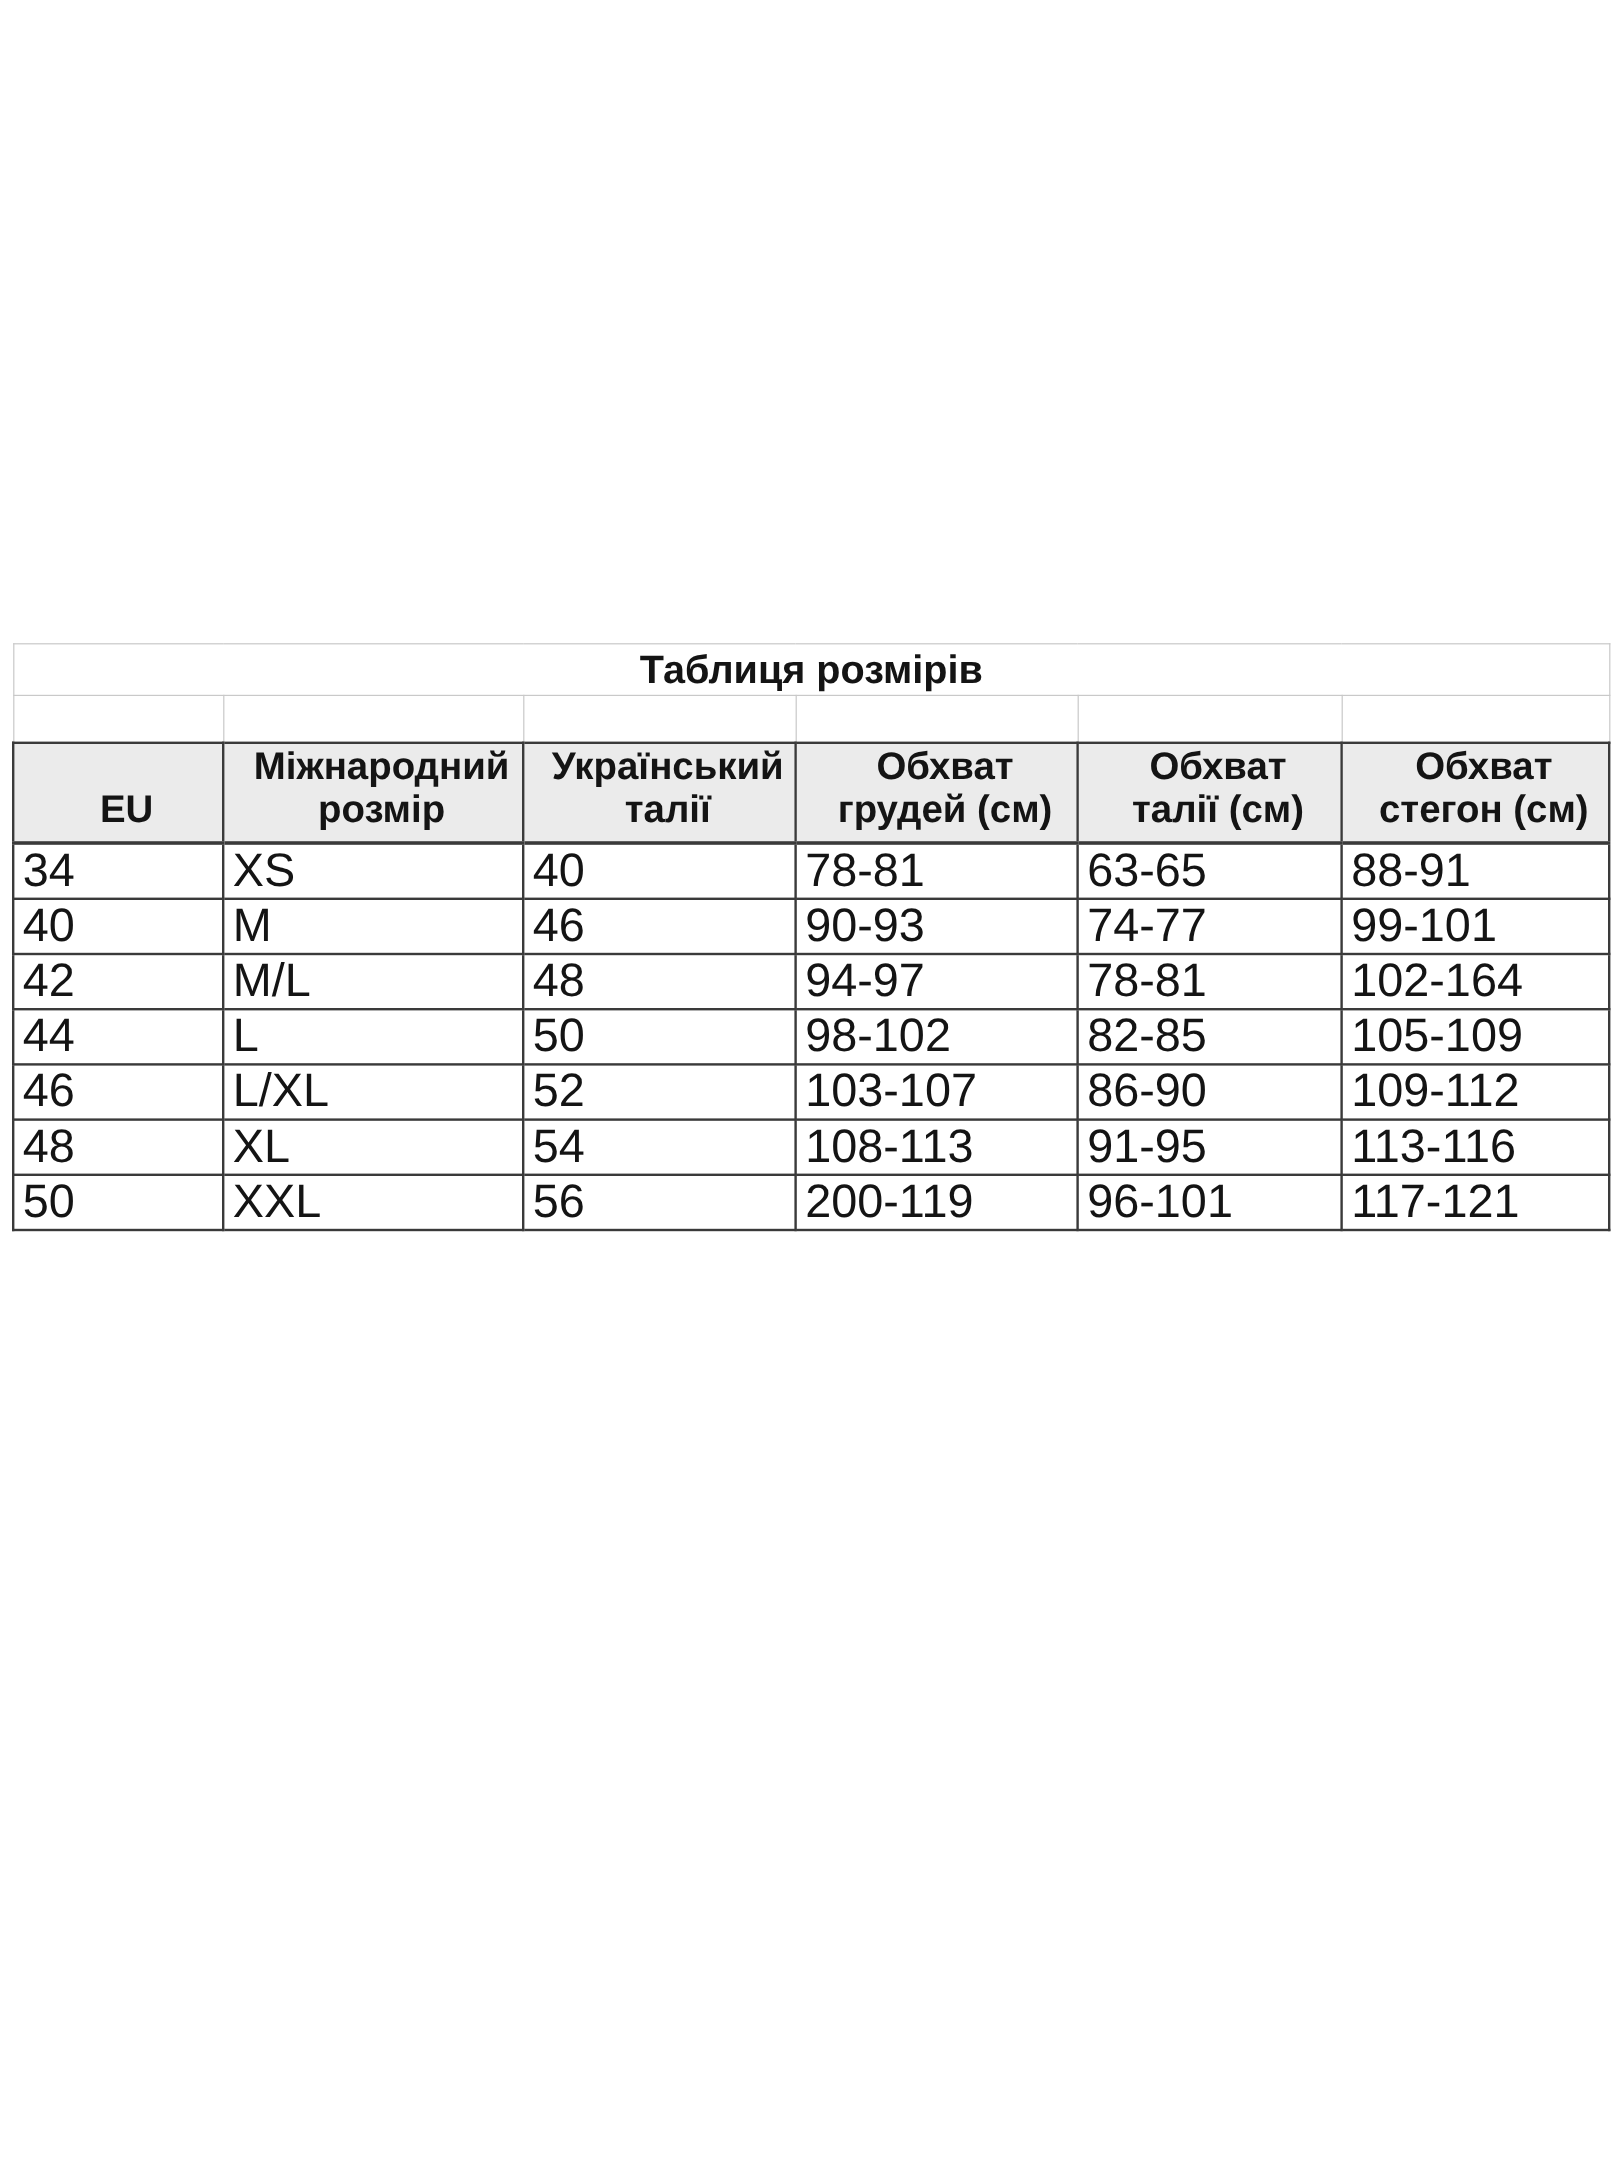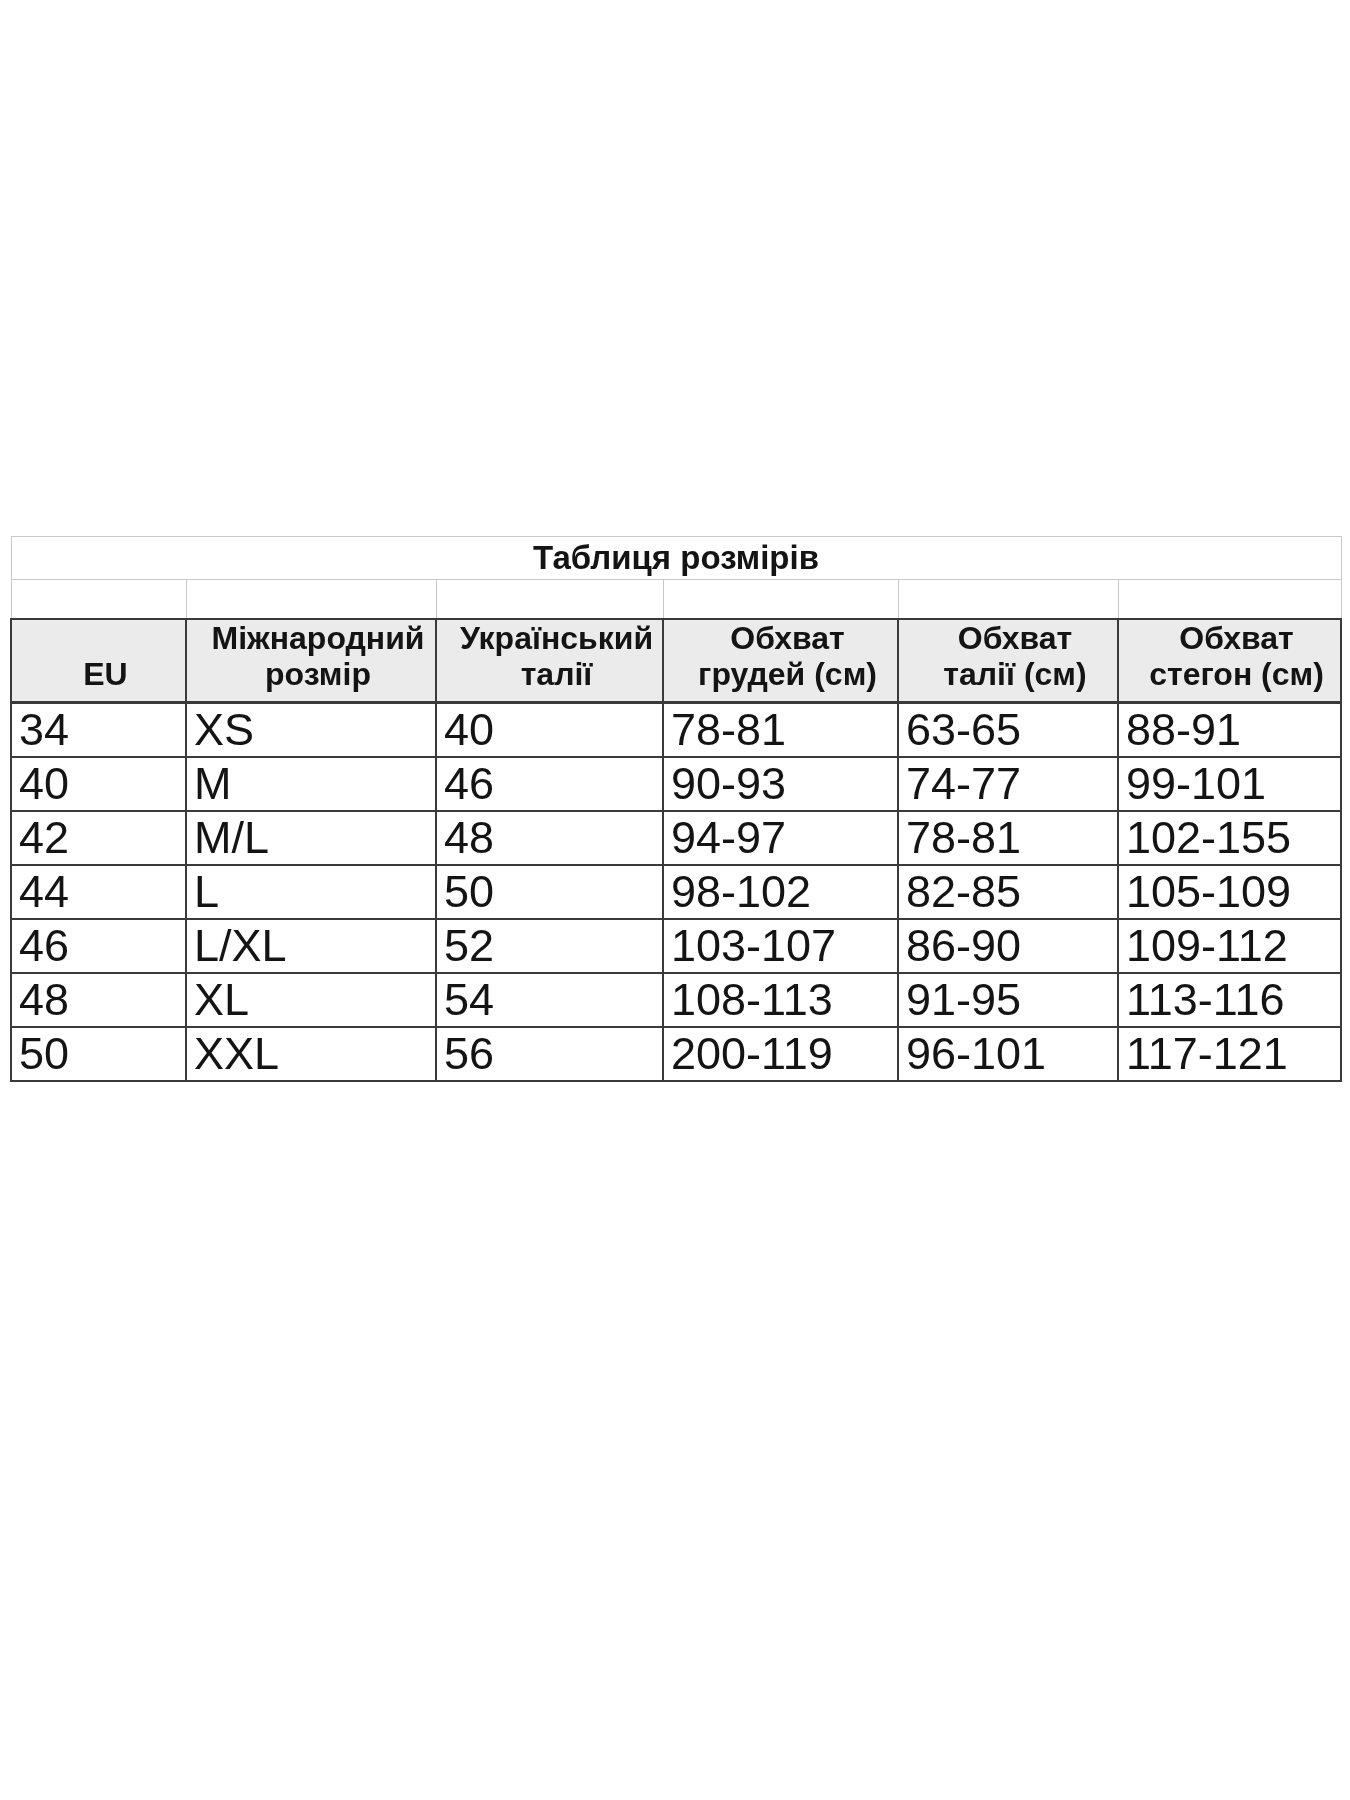--- a/index.html
+++ b/index.html
@@ -60,21 +60,21 @@
     font-size:32px;
     line-height:36px;
     padding:0 6px 9px 20px;
     overflow:hidden;
   }
   tr.data-row td{
     border:2px solid var(--border-dark);
     height:45px;
     vertical-align:middle;
     text-align:left;
-    font-size:45px;
+    font-size:39px;
     padding:0 4px 0 7px;
     background:var(--bg);
     overflow:hidden;
     white-space:nowrap;
   }
 </style>
 </head>
 <body>
 
 <div class="stage">
@@ -123,21 +123,21 @@
           <td>90-93</td>
           <td>74-77</td>
           <td>99-101</td>
         </tr>
         <tr class="data-row">
           <td>42</td>
           <td>M/L</td>
           <td>48</td>
           <td>94-97</td>
           <td>78-81</td>
-          <td>102-155</td>
+          <td>102-164</td>
         </tr>
         <tr class="data-row">
           <td>44</td>
           <td>L</td>
           <td>50</td>
           <td>98-102</td>
           <td>82-85</td>
           <td>105-109</td>
         </tr>
         <tr class="data-row">

